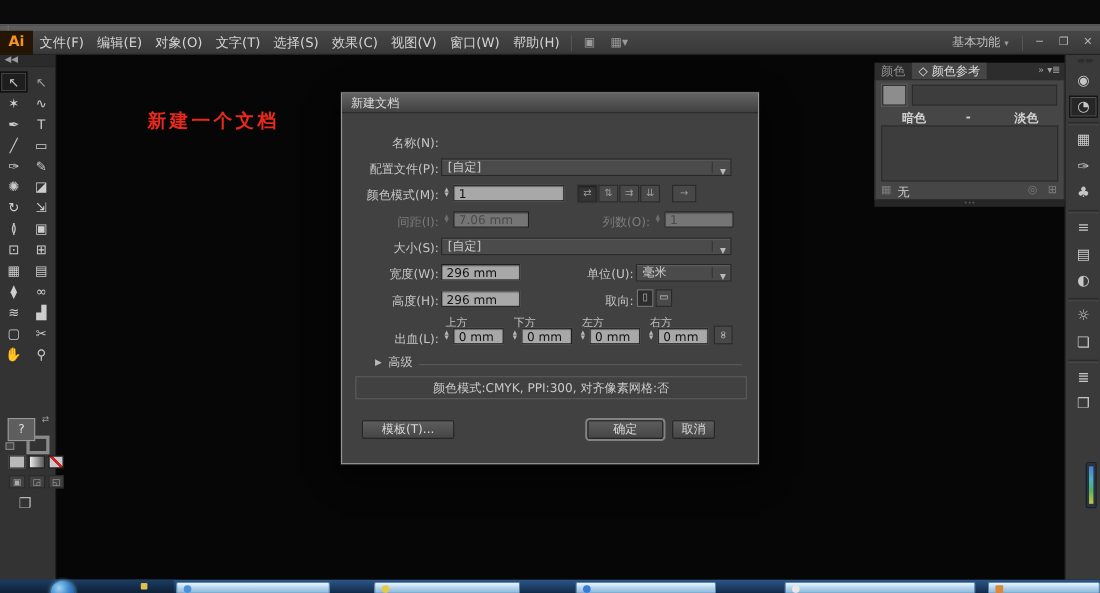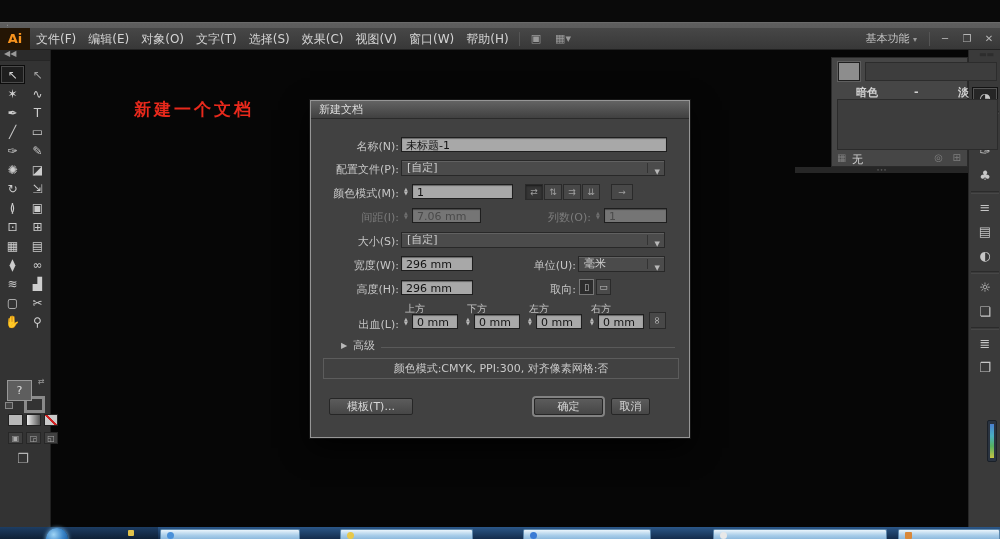--- a/index.html
+++ b/index.html
@@ -40,21 +40,21 @@
   #swap-fs { left:38px; top:330px; font-size:8px; color:#999; }
   #default-fs { left:5px; top:355px; width:8px; height:7px; border:1px solid #888; background:#444; }
   .cgrp { top:367px; width:15px; height:12px; border:1px solid #222; }
   #c-color { left:8px; background:#b9b9b9; }
   #c-grad { left:26px; background:linear-gradient(90deg,#eee,#555); }
   #c-none { left:44px; width:14px; background:linear-gradient(45deg,#c9c9c9 42%,#cf2222 42%,#cf2222 58%,#c9c9c9 58%); }
   .mgrp { top:385px; width:15px; height:12px; background:#404040; border:1px solid #272727; color:#aaa; font-size:8px; text-align:center; line-height:11px; }
   #screen-mode { left:17px; top:404px; color:#b5b5b5; font-size:13px; }
 
   
-  #dialog { left:310px; top:100px; width:380px; height:338px; background:#414141; border:1px solid #969696; box-shadow:0 0 0 1px #151515, 0 10px 26px rgba(0,0,0,.8); z-index:10; font-size:11px; }
+  #dialog { left:310px; top:84px; width:380px; height:338px; background:#414141; border:1px solid #969696; box-shadow:0 0 0 1px #151515, 0 10px 26px rgba(0,0,0,.8); z-index:10; font-size:11px; }
   #dlg-title { height:18px; background:linear-gradient(#636363,#404040); border-bottom:1px solid #2a2a2a; color:#dcdcdc; font-size:11px; line-height:17px; padding-left:8px; }
   .lbl { position:absolute; text-align:right; color:#c6c6c6; font-size:11px; }
   .lbl.dim { color:#7c7c7c; }
   .fld { position:absolute; background:#a8a8a8; color:#131313; font-size:11px; line-height:13px; padding:1px 4px; border:1px solid #1e1e1e; box-shadow:inset 0 1px 1px rgba(0,0,0,.4); height:15px; white-space:nowrap; overflow:hidden; }
   .fld.dis { background:#757575; color:#4a4a4a; }
   .drop { position:absolute; height:16px; background:#4b4b4b; border:1px solid #282828; box-shadow:inset 0 1px 0 #616161; color:#cdcdcd; font-size:11px; line-height:14px; padding:0 20px 0 5px; }
   .drop::after { content:"▼"; position:absolute; right:4px; top:4px; font-size:7px; color:#b9b9b9; }
   .drop::before { content:""; position:absolute; right:16px; top:2px; bottom:2px; width:1px; background:#333; }
   .spin { position:absolute; width:10px; height:15px; font-size:5px; color:#b9b9b9; line-height:4px; text-align:center; padding-top:3px; }
   .spin.dim { color:#6e6e6e; }
@@ -73,21 +73,21 @@
   #info-box { position:absolute; left:12px; top:257px; width:356px; height:21px; border:1px solid #5c5c5c; color:#cacaca; font-size:11px; text-align:center; line-height:19px; }
   .pbtn { position:absolute; height:17px; background:linear-gradient(#5c5c5c,#464646); border:1px solid #262626; border-radius:2px; color:#d8d8d8; font-size:11px; text-align:center; line-height:15px; }
   .pbtn.default { box-shadow:0 0 0 2px #828282; }
 
   
   #panel { left:795px; top:57px; width:173px; height:131px; z-index:5; }
   #ptabs { height:15px; background:#2d2d2d; display:flex; align-items:stretch; font-size:11px; }
   .ptab { padding:0 6px; line-height:15px; color:#8f8f8f; }
   .ptab.active { background:#464646; color:#dcdcdc; }
   #ptab-icons { margin-left:auto; color:#a5a5a5; font-size:9px; line-height:15px; padding-right:4px; }
-  #pbody { height:110px; background:#464646; border:1px solid #2a2a2a; position:relative;margin-left:36px; }
+  #pbody { height:110px; background:#464646; border:1px solid #2a2a2a; position:relative; }
   #pswatch { position:absolute; left:6px; top:4px; width:22px; height:19px; background:#8d8d8d; border:1px solid #1f1f1f; box-shadow:0 0 0 1px #5f5f5f; }
   #pstrip { position:absolute; left:33px; top:4px; width:132px; height:19px; background:#3d3d3d; border:1px solid #2c2c2c; }
   .pvlab { position:absolute; top:27px; font-size:11px; font-weight:bold; color:#d2d2d2; }
   #plist { position:absolute; left:5px; top:41px; width:161px; height:51px; background:#3d3d3d; border:1px solid #2b2b2b; }
   #pfoot { position:absolute; left:0; right:0; top:94px; height:16px; font-size:11px; color:#cfcfcf; }
   #pfoot .ficon { color:#7e7e7e; font-size:10px; }
   #pgrip { height:6px; background:#262626; text-align:center; color:#555; font-size:6px; line-height:5px; }
 
   
   #dock { left:968px; top:47px; width:32px; height:480px; background:#3a3a3a; border-left:1px solid #272727; z-index:4; }
@@ -238,21 +238,20 @@
   <div class="abs mgrp" style="left:8px">▣</div>
   <div class="abs mgrp" style="left:26px">◲</div>
   <div class="abs mgrp" style="left:44px;width:14px">◱</div>
   <div class="abs" id="screen-mode">❐</div>
 </div>
 
 <div class="abs" id="dialog">
   <div id="dlg-title">新建文档</div>
 
   <div class="lbl" style="left:20px;top:38px;width:68px">名称(N):</div>
-  <div class="fld" style="left:90px;top:36px;width:266px">未标题-1</div>
 
   <div class="lbl" style="left:10px;top:61px;width:78px">配置文件(P):</div>
   <div class="drop" style="left:90px;top:59px;width:264px">[自定]</div>
 
   <div class="lbl" style="left:6px;top:85px;width:82px">颜色模式(M):</div>
   <div class="spin" style="left:90px;top:83px"></div>
   <div class="fld" style="left:101px;top:83px;width:101px">1</div>
   <div class="abtn on" style="left:214px;top:83px">⇄</div>
   <div class="abtn" style="left:233px;top:83px">⇅</div>
   <div class="abtn" style="left:252px;top:83px">⇉</div>
@@ -301,20 +300,25 @@
   <div id="adv-line"></div>
 
   <div id="info-box">颜色模式:CMYK, PPI:300,  对齐像素网格:否</div>
 
   <div class="pbtn" style="left:18px;top:297px;width:84px">模板(T)...</div>
   <div class="pbtn default" style="left:223px;top:297px;width:69px">确定</div>
   <div class="pbtn" style="left:300px;top:297px;width:39px">取消</div>
 </div>
 
 <div class="abs" id="panel">
+  <div id="ptabs">
+    <span class="ptab">颜色</span>
+    <span class="ptab active"><span>◇</span> <span>颜色参考</span></span>
+    <span id="ptab-icons"><span>»</span> <span>▾≣</span></span>
+  </div>
   <div id="pbody">
     <div id="pswatch"></div>
     <div id="pstrip"></div>
     <span class="pvlab" style="left:24px">暗色</span>
     <span class="pvlab" style="left:82px">-</span>
     <span class="pvlab" style="left:126px">淡色</span>
     <div id="plist"></div>
     <div id="pfoot">
       <span class="ficon" style="position:absolute;left:5px">▦</span>
       <span style="position:absolute;left:20px">无</span>

